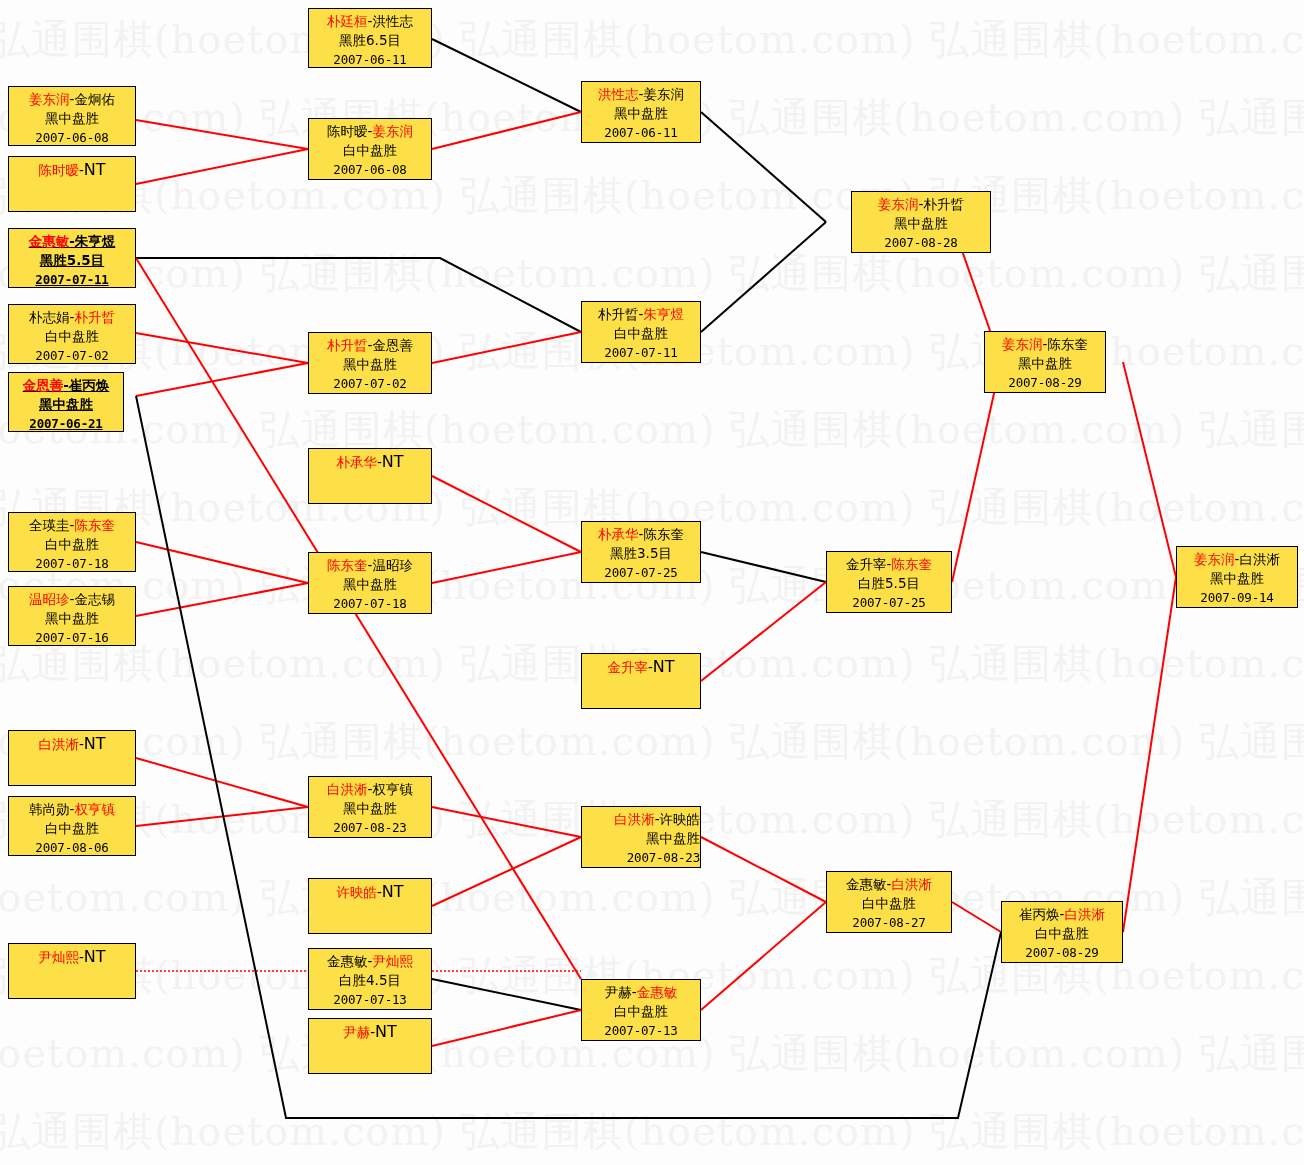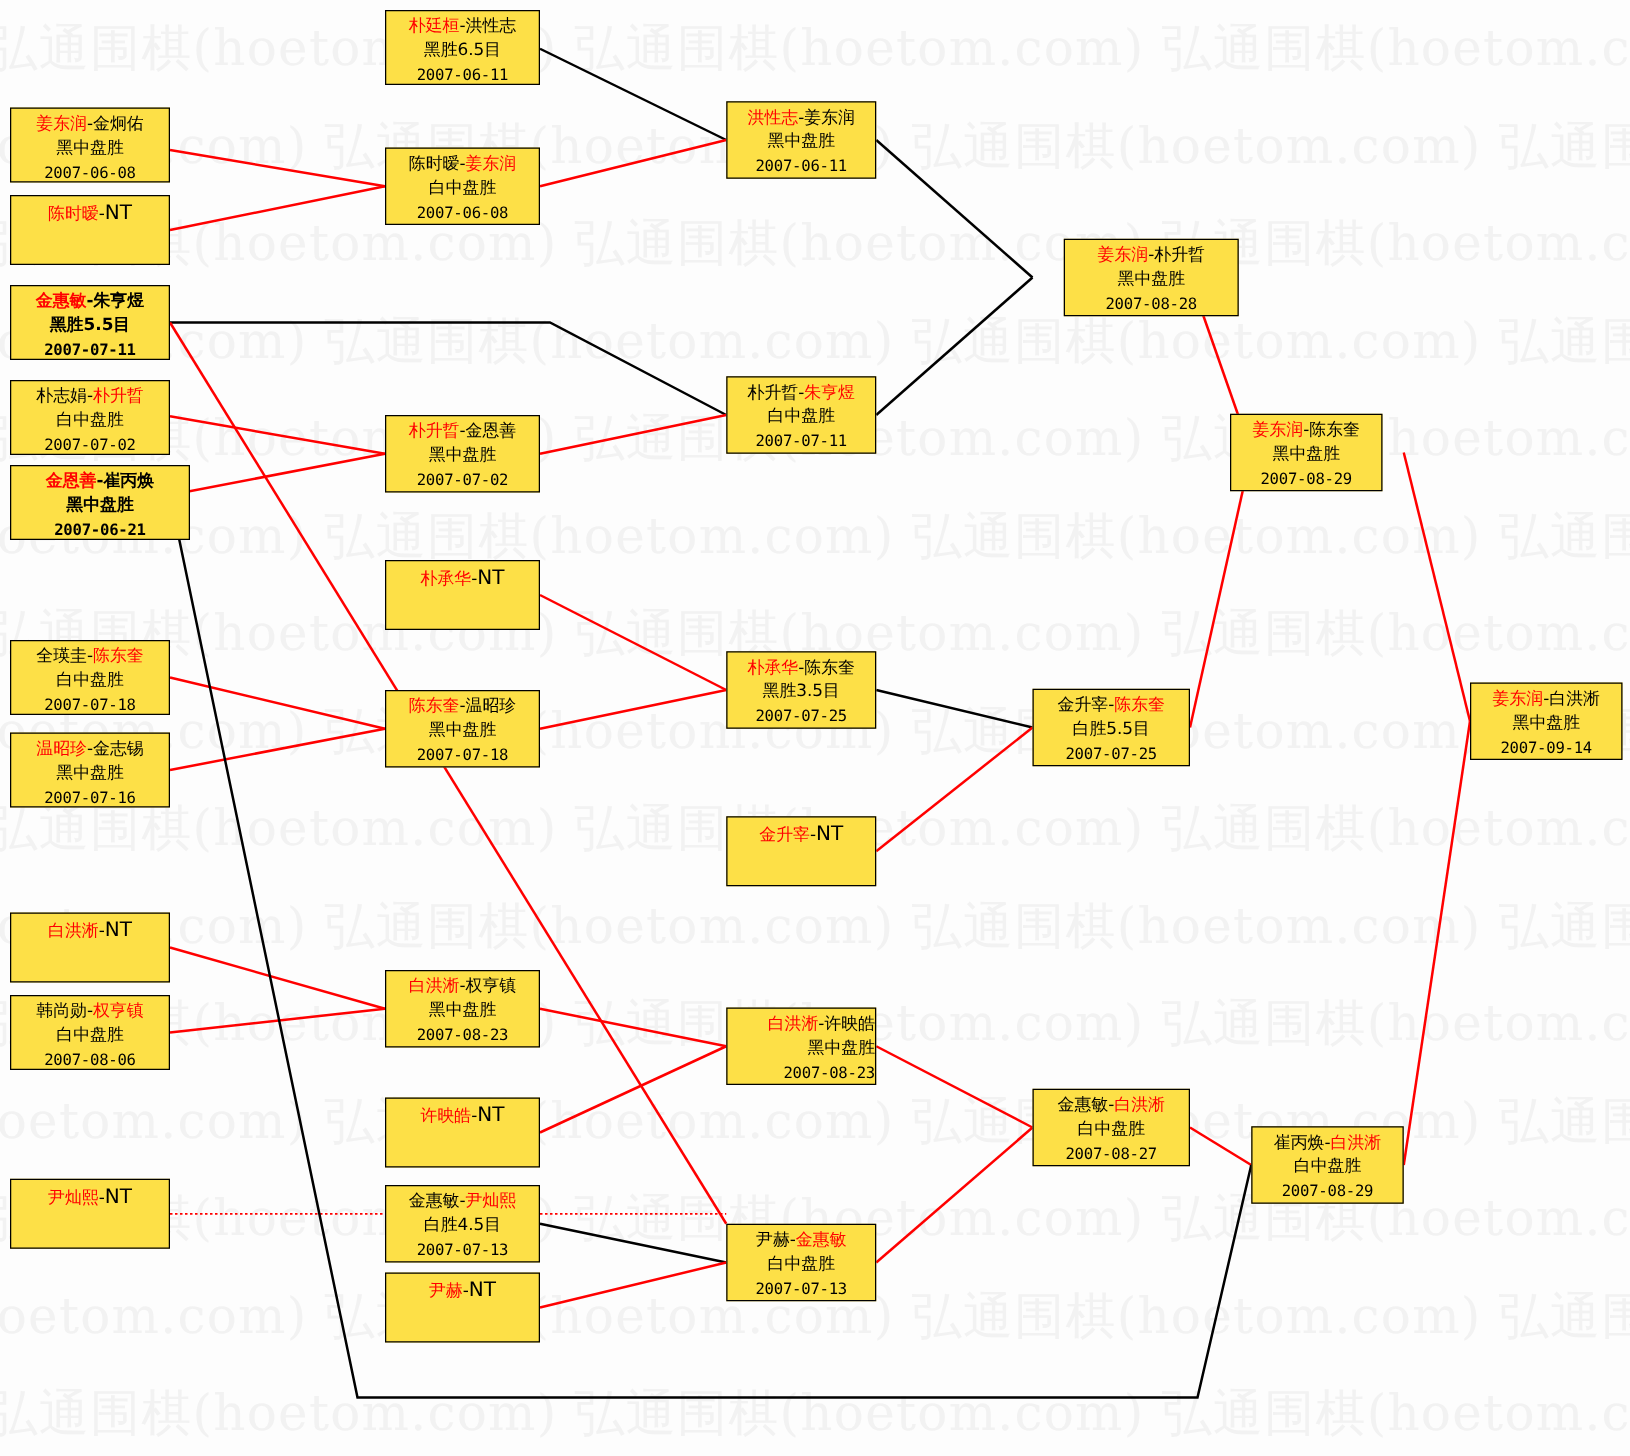--- a/index.html
+++ b/index.html
@@ -40,21 +40,21 @@
     color:#000;
     font-family:"DejaVu Sans","Liberation Sans",sans-serif;
     padding-top:3px;
   }
   .gbox .pl{white-space:nowrap;font-size:13.5px;}
   .gbox .res{white-space:nowrap;font-size:13.5px;}
   .gbox .dt{white-space:nowrap;font-family:"DejaVu Sans Mono","Liberation Mono",monospace;font-size:12.5px;letter-spacing:-0.2px;}
   .win{color:#ff0000;}
   .los{color:#000000;}
   .sep{color:#000;}
-  .bold{font-weight:bold;}
+  .bold{font-weight:bold;text-decoration:underline;}
   .nt{font-size:16px;}
 </style>
 </head>
 <body>
 
 <div id="stage">
 
   <div id="watermark">
       <div class="wmrow" style="margin-left: -10px;">弘通围棋(hoetom.com) 弘通围棋(hoetom.com) 弘通围棋(hoetom.com) 弘通围棋(hoetom.com) 弘通围棋(hoetom.com) </div>
       <div class="wmrow" style="margin-left: -210px;">弘通围棋(hoetom.com) 弘通围棋(hoetom.com) 弘通围棋(hoetom.com) 弘通围棋(hoetom.com) 弘通围棋(hoetom.com) </div>
@@ -145,21 +145,21 @@
       <div class="gbox" style="left: 308px; top: 332px; width: 124px; height: 62px;">
         <div class="pl"><span class="win">朴升晢</span><span class="sep">-</span><span class="los">金恩善</span></div>
         <div class="res">黑中盘胜</div>
         <div class="dt">2007-07-02</div>
       </div>
       <div class="gbox" style="left: 581px; top: 301px; width: 120px; height: 62px;">
         <div class="pl"><span class="los">朴升晢</span><span class="sep">-</span><span class="win">朱亨煜</span></div>
         <div class="res">白中盘胜</div>
         <div class="dt">2007-07-11</div>
       </div>
-      <div class="gbox bold" style="left: 8px; top: 372px; width: 144px; height: 60px;">
+      <div class="gbox bold" style="left: 8px; top: 372px; width: 116px; height: 60px;">
         <div class="pl"><span class="win">金恩善</span><span class="sep">-</span><span class="los">崔丙焕</span></div>
         <div class="res">黑中盘胜</div>
         <div class="dt">2007-06-21</div>
       </div>
       <div class="gbox" style="left: 851px; top: 191px; width: 140px; height: 62px;">
         <div class="pl"><span class="win">姜东润</span><span class="sep">-</span><span class="los">朴升晢</span></div>
         <div class="res">黑中盘胜</div>
         <div class="dt">2007-08-28</div>
       </div>
       <div class="gbox" style="left: 308px; top: 448px; width: 124px; height: 56px;">

